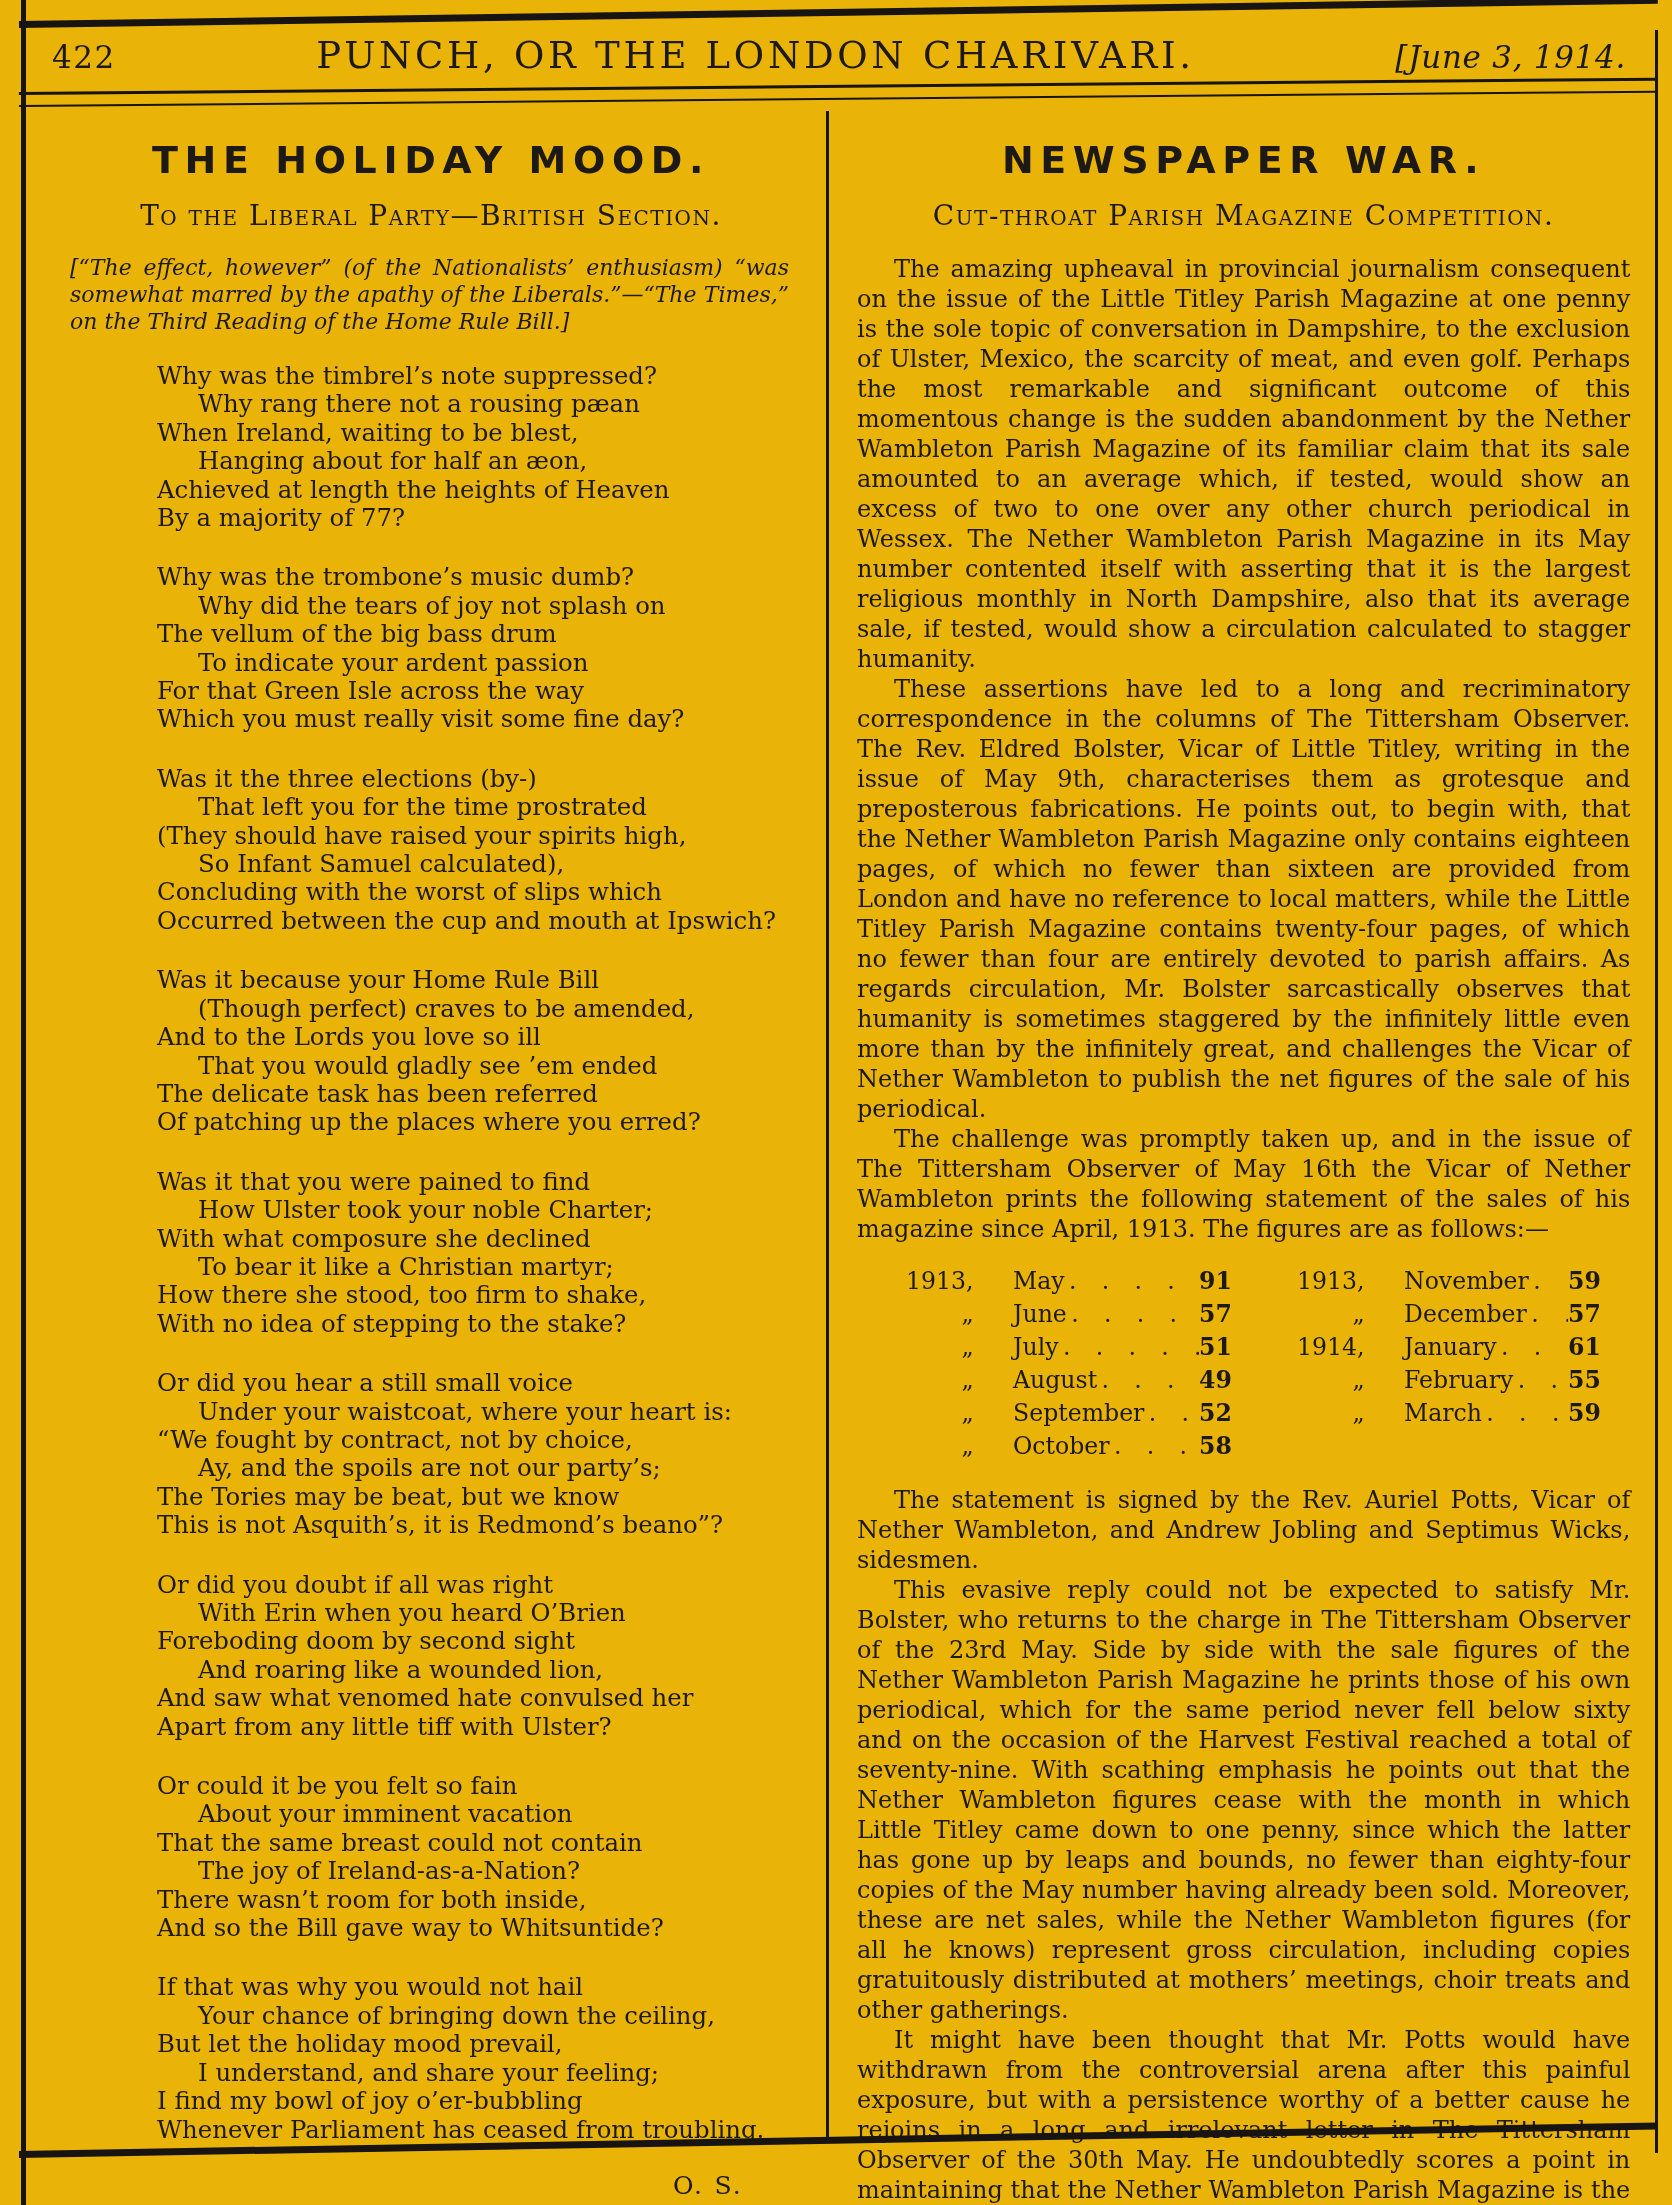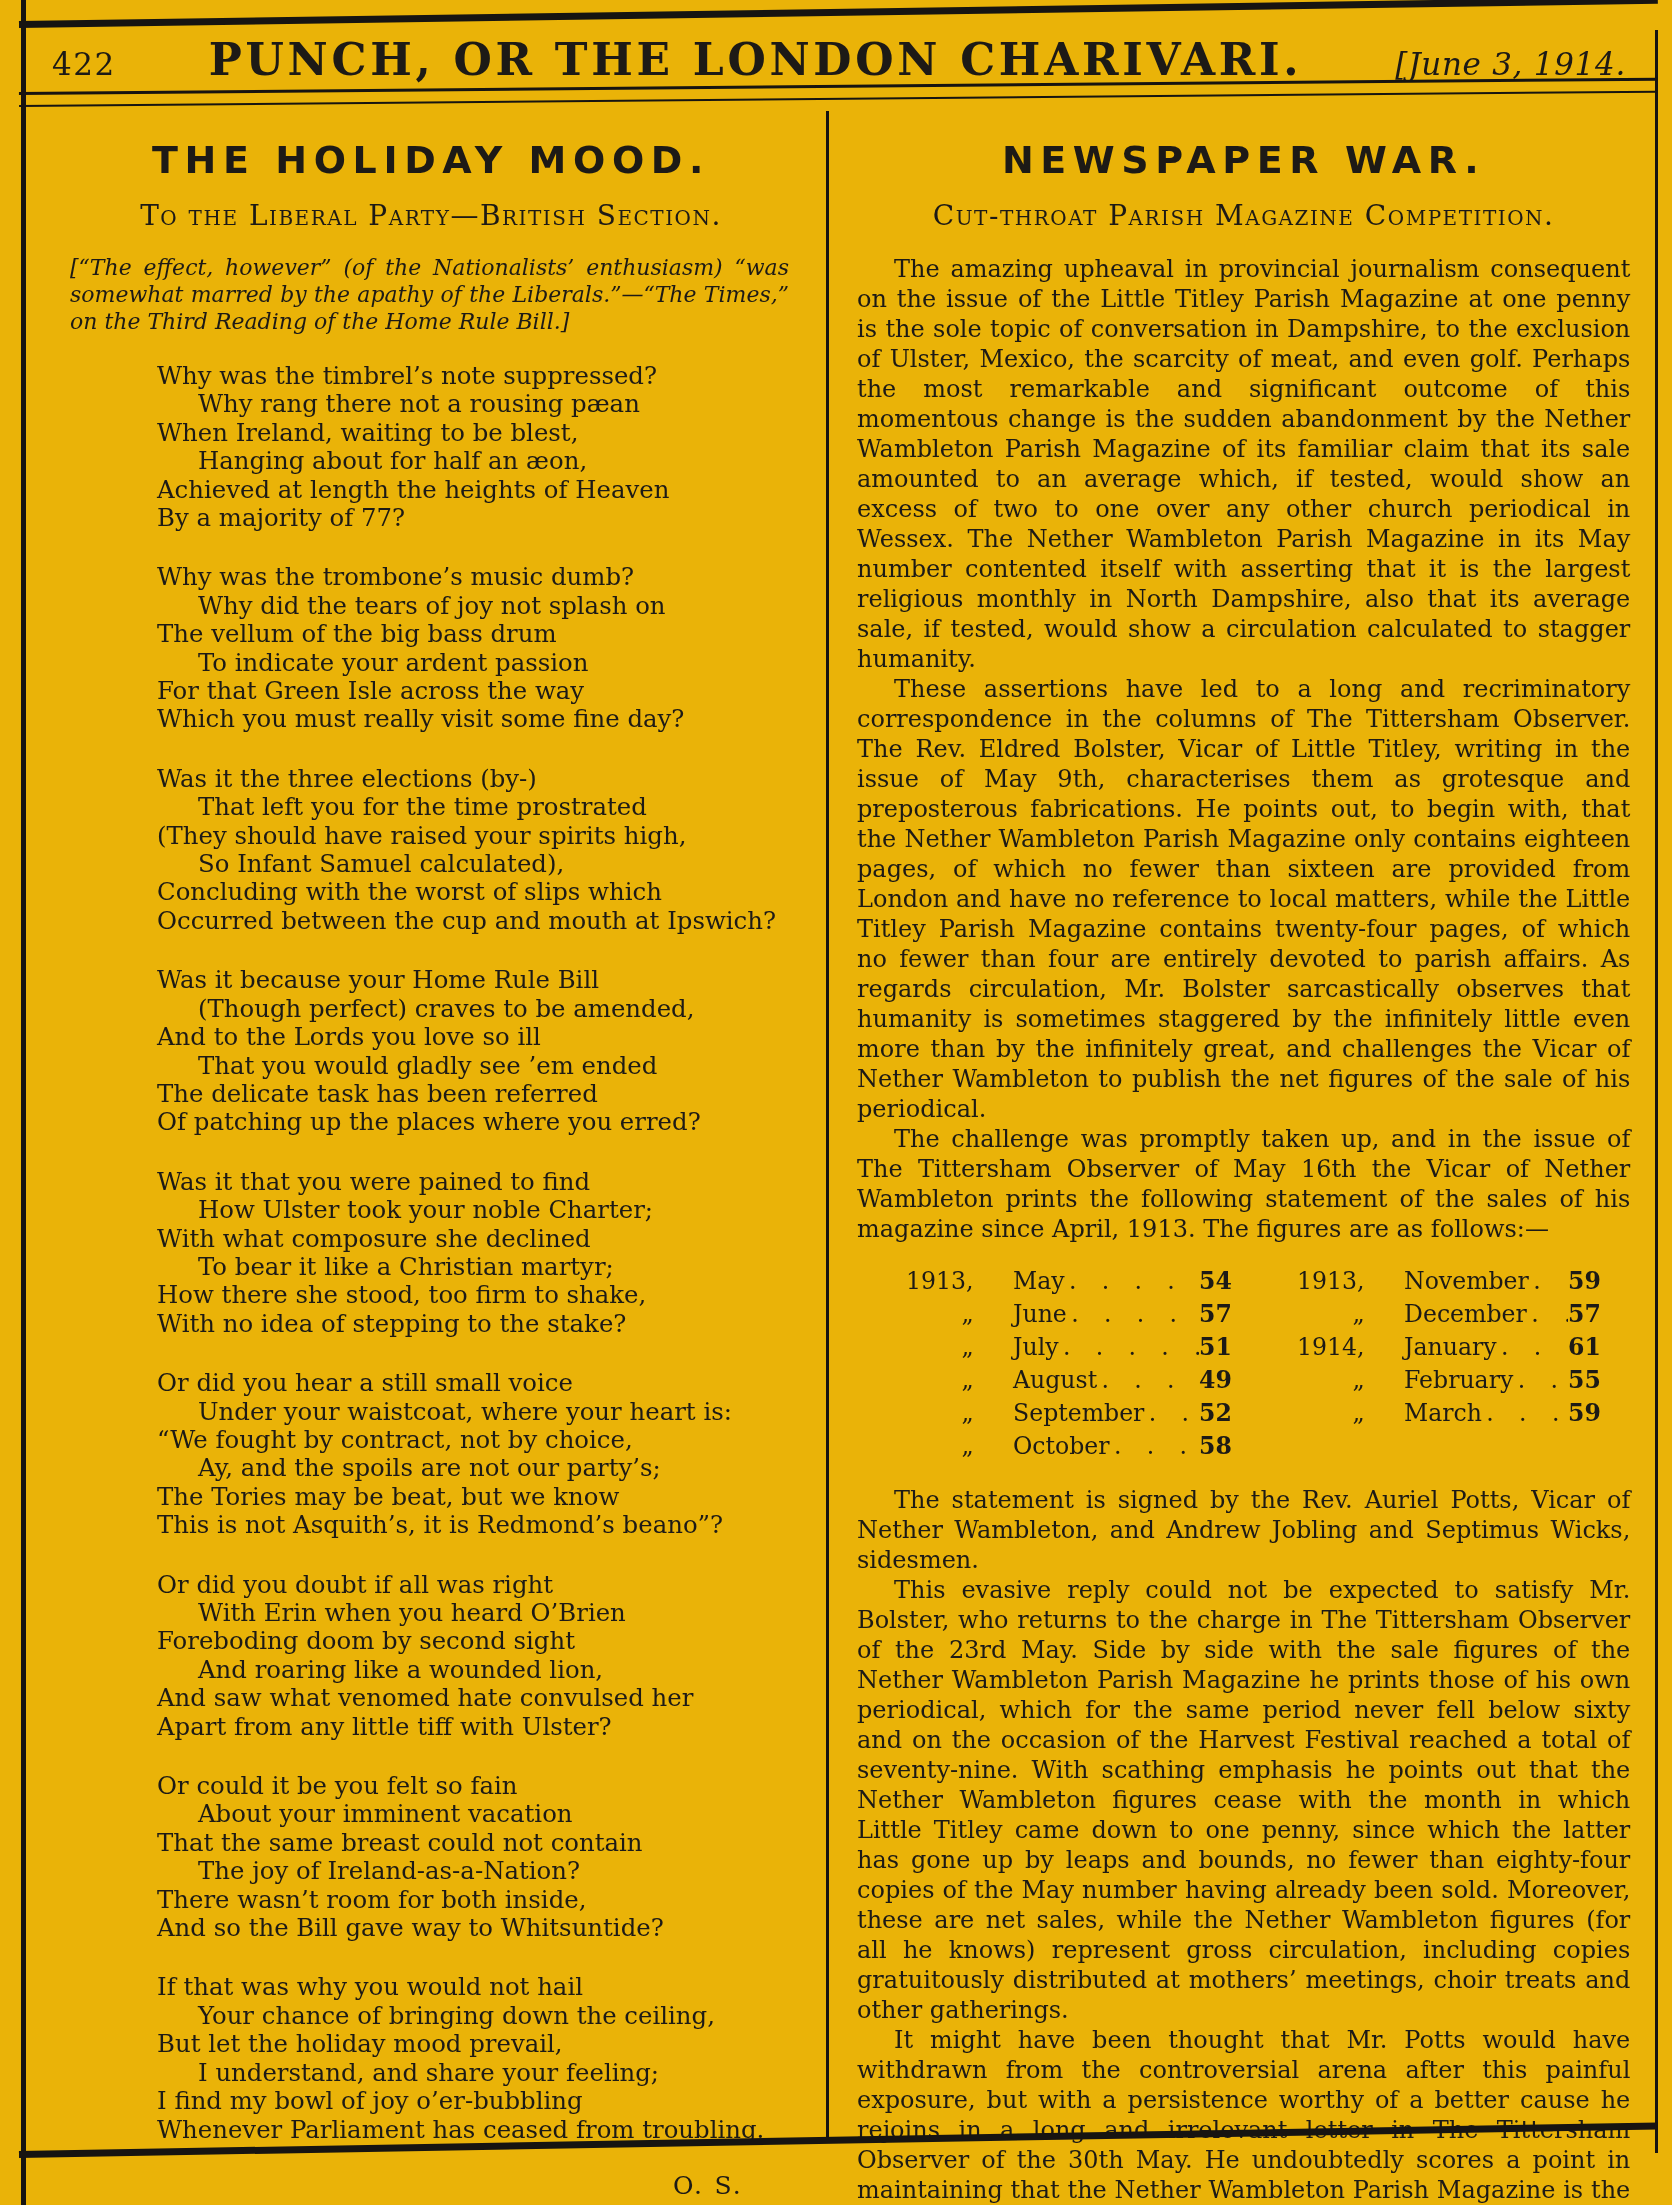--- a/index.html
+++ b/index.html
@@ -21,21 +21,21 @@
   .vrule-left { left:20.7px; top:0; bottom:0; width:5.2px; }
   .vrule-right { right:14.8px; top:29.6px; bottom:52px; width:3px; }
   .vrule-divider { left:826px; top:111px; bottom:65px; width:3px; }
 
   
   .header {
     position:absolute; top:34px; left:52px; right:47px;
     display:flex; justify-content:space-between; align-items:baseline;
   }
   .page-num { font-size:31px; letter-spacing:1.5px; }
-  .masthead { font-size:44px; font-weight:bold; letter-spacing:3.7px; margin:0; white-space:nowrap; }
+  .masthead { font-size:37px; font-weight:normal; letter-spacing:3.7px; margin:0; white-space:nowrap; }
   .issue-date { font-size:31px; letter-spacing:0.7px;font-style:italic; }
 
   
   .columns { position:absolute; top:120px; left:26px; right:17.7px; bottom:59px; display:flex; }
   .col { box-sizing:border-box; }
   .col-left  { width:800px; padding:13.3px 34px 0 44px; }
   .col-right { flex:1; padding:13.3px 25px 0 31px; }
 
   h2.sec-title {
     font-family:"DejaVu Sans","Liberation Sans",sans-serif;
@@ -184,21 +184,21 @@
           <p class="para">The amazing upheaval in provincial journalism consequent on the issue of the Little Titley Parish Magazine at one penny is the sole topic of conversation in Dampshire, to the exclusion of Ulster, Mexico, the scarcity of meat, and even golf.  Perhaps the most remarkable and significant outcome of this momentous change is the sudden abandonment by the Nether Wambleton Parish Magazine of its familiar claim that its sale amounted to an average which, if tested, would show an excess of two to one over any other church periodical in Wessex.  The Nether Wambleton Parish Magazine in its May number contented itself with asserting that it is the largest religious monthly in North Dampshire, also that its average sale, if tested, would show a circulation calculated to stagger humanity.</p>
           <p class="para">These assertions have led to a long and recriminatory correspondence in the columns of The Tittersham Observer. The Rev. Eldred Bolster, Vicar of Little Titley, writing in the issue of May 9th, characterises them as grotesque and preposterous fabrications.  He points out, to begin with, that the Nether Wambleton Parish Magazine only contains eighteen pages, of which no fewer than sixteen are provided from London and have no reference to local matters, while the Little Titley Parish Magazine contains twenty-four pages, of which no fewer than four are entirely devoted to parish affairs.  As regards circulation, Mr. Bolster sarcastically observes that humanity is sometimes staggered by the infinitely little even more than by the infinitely great, and challenges the Vicar of Nether Wambleton to publish the net figures of the sale of his periodical.</p>
           <p class="para">The challenge was promptly taken up, and in the issue of The Tittersham Observer of May 16th the Vicar of Nether Wambleton prints the following statement of the sales of his magazine since April, 1913.  The figures are as follows:—</p>
         </div>
       <div class="sales" id="sales-table">
           <div class="sales-col sales-col-a">
             <div class="srow">
               <span class="yr">1913,</span>
               <span class="mo">May</span>
               <span class="dots">. . . . . . . . . . . .</span>
-              <span class="val">54</span>
+              <span class="val">91</span>
             </div>
             <div class="srow">
               <span class="yr">„</span>
               <span class="mo">June</span>
               <span class="dots">. . . . . . . . . . . .</span>
               <span class="val">57</span>
             </div>
             <div class="srow">
               <span class="yr">„</span>
               <span class="mo">July</span>

